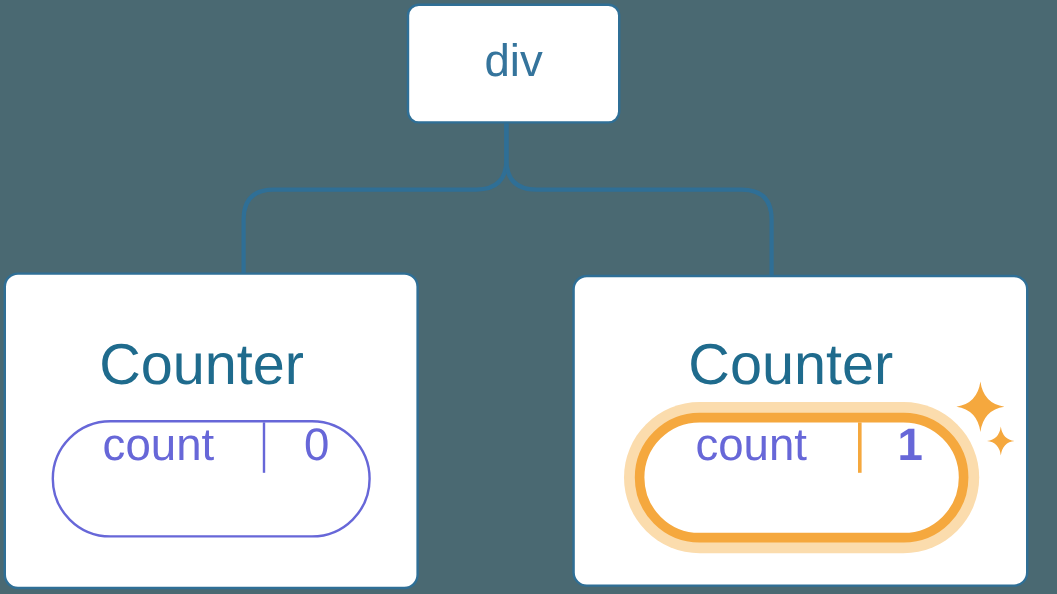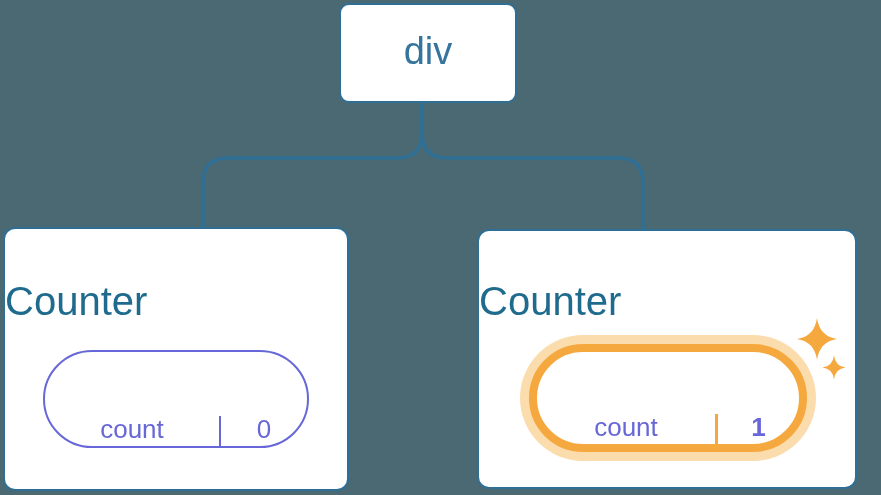--- a/index.html
+++ b/index.html
@@ -58,35 +58,35 @@
     background: var(--card-bg);
     border: 2px solid var(--line-blue);
     border-radius: 12px;
   }
   .card-left  { left: 3px;   top: 227px; width: 346px; height: 264px; }
   .card-right { left: 477px; top: 229px; width: 380px; height: 260px; }
 
   .card-title {
     position: absolute;
     left: 0; right: 16px;
-    text-align: left;
-    font-size: 40px;
+    text-align: center;
+    font-size: 48px;
     font-weight: 500;
     color: var(--title-text);
     line-height: 1;
   }
   .card-left  .card-title { top: 52px; }
   .card-right .card-title { top: 50px; }
 
   .pill {
     position: absolute;
     display: flex;
-    align-items: flex-end;
+    align-items: flex-start;
     background: var(--card-bg);
-    font-size: 26px;
+    font-size: 38px;
     color: var(--state-purple);
   }
   .pill-plain {
     left: 38px; top: 121px;
     width: 266px; height: 98px;
     border: 2px solid var(--state-purple);
     border-radius: 49px;
   }
   .pill-highlight {
     left: 50px; top: 113px;

